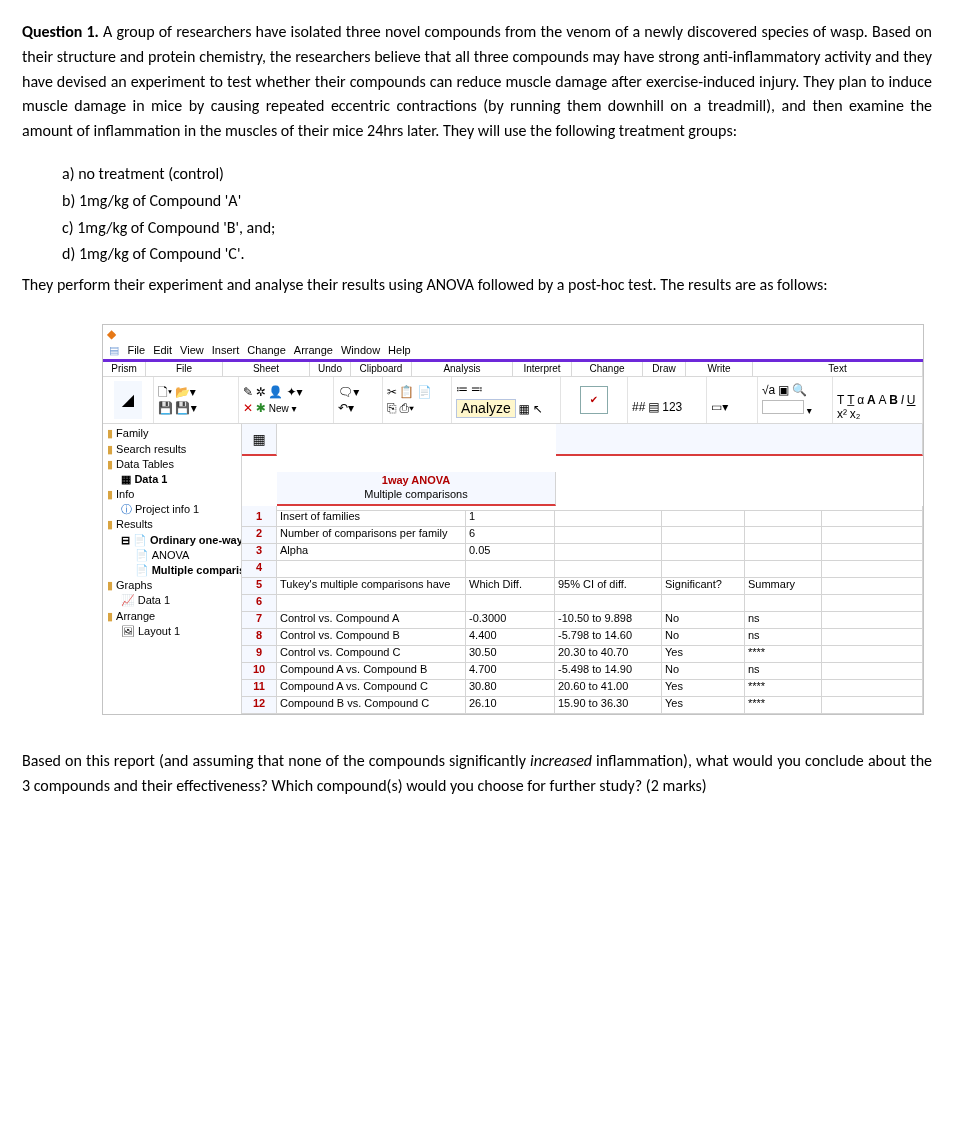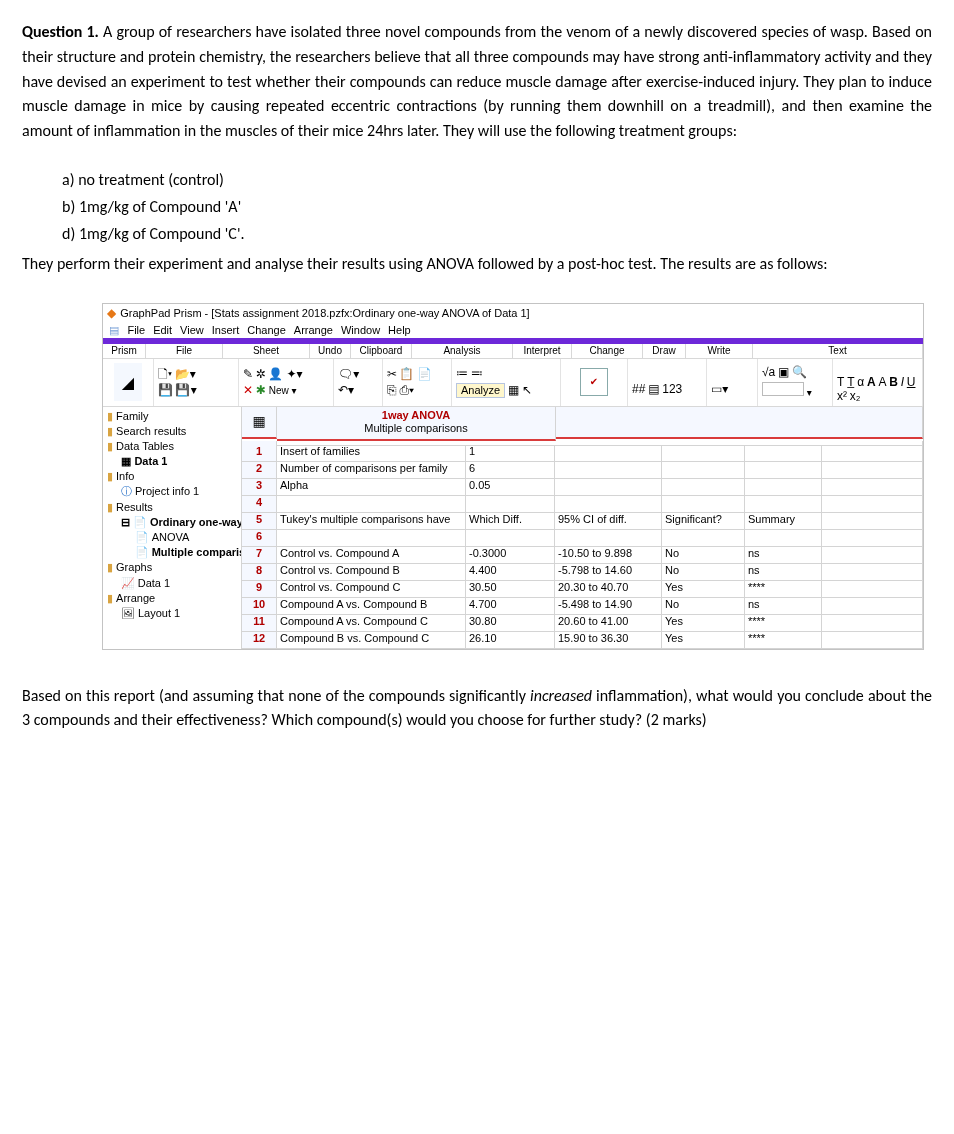--- a/index.html
+++ b/index.html
@@ -7,21 +7,21 @@
     font-size: 16px;
     color: #000;
     background: #fff;
     margin: 0;
     padding: 20px 22px;
     width: 910px;
     line-height: 1.55;
   }
   .question-block { text-align: justify; }
   .question-label { font-weight: bold; }
-  .treatment-list { margin: 24px 0 6px 40px; }
+  .treatment-list { margin: 18px 0 6px 40px; }
   .treatment-list div { margin: 2px 0; }
   .app-window {
     margin: 26px 0 12px 80px;
     width: 820px;
     border: 1px solid #c3c3c3;
     font-family: "Segoe UI", Tahoma, sans-serif;
     font-size: 11px;
     color: #000;
     background: #fff;
     line-height: 1.2;
@@ -35,21 +35,21 @@
     font-size: 11px;
   }
   .menubar {
     display: flex;
     gap: 8px;
     padding: 1px 6px;
     font-size: 11px;
   }
   .group-row {
     display: flex;
-    border-top: 6px solid #6d28d9;
+    border-top: 3px solid #6d28d9;
     border-bottom: 1px solid #d8d8d8;
     font-size: 10px;
   }
   .group-row > div {
     border-right: 1px solid #d8d8d8;
     padding: 1px 0;
     text-align: center;
   }
   .toolbar-row {
     display: flex;
@@ -100,20 +100,21 @@
     width:34px;
     display:flex; align-items:center; justify-content:center;
     font-size:14px;
   }
   .hdr-cell.title {
     flex:0 0 278px;
     text-align:center;
     font-weight:bold; color:#b00000;
     font-size:11px;
     padding-top:2px;
+    margin-top:48px;
   }
   .hdr-cell.blank { flex:1; }
   .grid-row { display:flex; }
   .gcell {
     border-right:1px solid #d4d4d4;
     border-bottom:1px solid #d4d4d4;
     height:16px;
     font-size:11px;
     padding: 0 3px;
     overflow:hidden;
@@ -128,43 +129,43 @@
   .c-c { width:100px; }
   .c-d { width:76px; }
   .c-e { width:70px; }
   .c-f { width:94px; }
   .emph { font-style: italic; }
   .analyze-btn {
     display:inline-block;
     border:1px solid #b7c5e0;
     background:#fff7cc;
     padding:0 4px;
-    font-size:11px;
+    font-size:14px;
   }
 </style>
 </head>
 <body>
 
 <div class="question-block">
   <span class="question-label">Question 1.</span><span> A group of researchers have isolated three novel compounds from the venom of a newly discovered species of wasp. Based on their structure and protein chemistry, the researchers believe that all three compounds may have strong anti-inflammatory activity and they have devised an experiment to test whether their compounds can reduce muscle damage after exercise-induced injury. They plan to induce muscle damage in mice by causing repeated eccentric contractions (by running them downhill on a treadmill), and then examine the amount of inflammation in the muscles of their mice 24hrs later. They will use the following treatment groups:</span>
 </div>
 
 <div class="treatment-list">
   <div>a)   no treatment (control)</div>
   <div>b)   1mg/kg of Compound 'A'</div>
+  <div>c)   1mg/kg of Compound 'B', and;</div>
   <div>d)   1mg/kg of Compound 'C'.</div>
 </div>
 
 <div class="question-block">They perform their experiment and analyse their results using ANOVA followed by a post-hoc test. The results are as follows:</div>
 
 <div class="app-window">
 
   <div class="titlebar">
     <span style="color:#e67817;font-size:12px;">◆</span>
-    <span>GraphPad Prism - [Stats assignment 2018.pzfx:Ordinary one-way ANOVA of Data 1]</span>
   </div>
 
   <div class="menubar">
     <span style="color:#7aa2d8;">▤</span>
     <span>File</span>
     <span>Edit</span>
     <span>View</span>
     <span>Insert</span>
     <span>Change</span>
     <span>Arrange</span>

